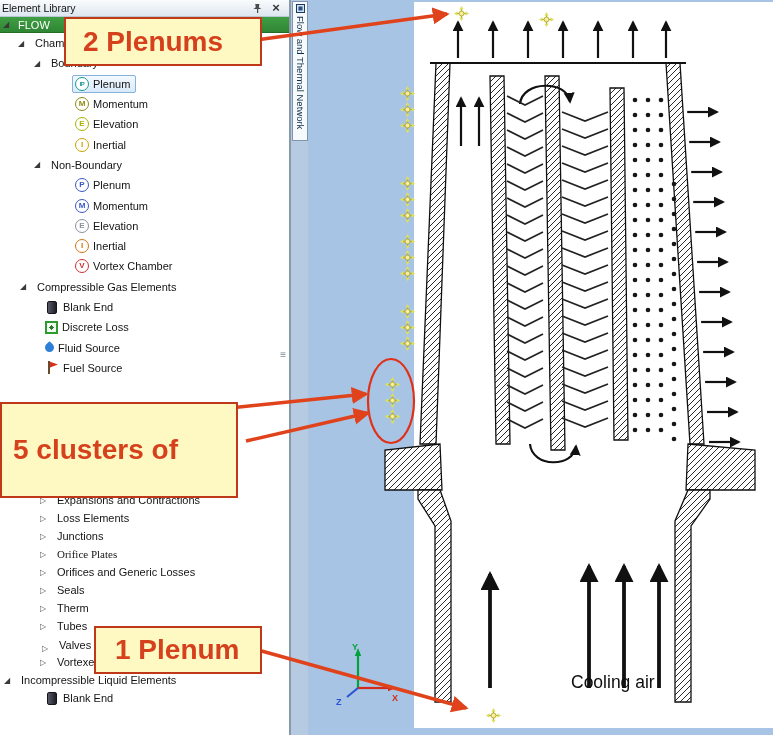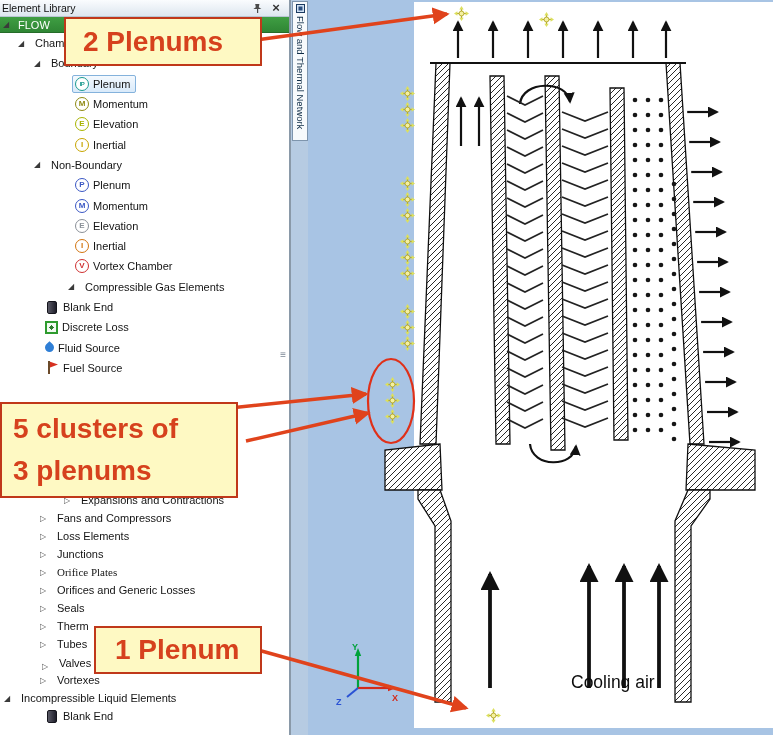--- a/index.html
+++ b/index.html
@@ -158,21 +158,21 @@
       <span class="tlabel">Inertial</span>
     </span>
   </div>
       <div class="trow h20" style="padding-left: 72px;">
 
     <span class="hl">
       <span class="ticon ic-circle" style="border-color: rgb(207, 48, 48); color: rgb(207, 48, 48);">V</span>
       <span class="tlabel">Vortex Chamber</span>
     </span>
   </div>
-      <div class="trow h20" style="padding-left: 20px; margin-left: 48px;">
+      <div class="trow h20" style="padding-left: 20px;">
     <span class="tw a-exp"></span>
     <span class="hl">
 
       <span class="tlabel">Compressible Gas Elements</span>
     </span>
   </div>
       <div class="trow h20" style="padding-left: 42px;">
 
     <span class="hl">
       <span class="ticon ic-blankend"></span>
@@ -194,32 +194,25 @@
     </span>
   </div>
       <div class="trow h20" style="padding-left: 42px;">
 
     <span class="hl">
       <span class="ticon ic-flag"></span>
       <span class="tlabel">Fuel Source</span>
     </span>
   </div>
       <div style="height: 113px;"></div>
-      <div class="trow h18" style="padding-left: 64px;">
+      <div class="trow h18" style="padding-left: 40px;">
     <span class="tw a-col"></span>
     <span class="hl">
 
       <span class="tlabel">Expansions and Contractions</span>
-    </span>
-  </div>
-      <div class="trow h18" style="padding-left: 40px;">
-    <span class="tw a-col"></span>
-    <span class="hl">
-
-      <span class="tlabel">Fans and Compressors</span>
     </span>
   </div>
       <div class="trow h18" style="padding-left: 40px;">
     <span class="tw a-col"></span>
     <span class="hl">
 
       <span class="tlabel">Loss Elements</span>
     </span>
   </div>
       <div class="trow h18" style="padding-left: 40px;">
@@ -542,17 +535,16 @@
   <line x1="230" y1="408" x2="366" y2="394" class="rarr"></line>
   <line x1="246" y1="441" x2="368" y2="413" class="rarr"></line>
   <line x1="258" y1="650" x2="466" y2="708" class="rarr"></line>
 </svg>
 
 <div class="callout c1">
     <span>2 Plenums</span>
   </div>
 <div class="callout c2">
   <span>5 clusters of</span>
-  <span>3 plenums</span>
 </div>
 <div class="callout c3">
     <span>1 Plenum</span>
   </div>
 
 </body></html>

